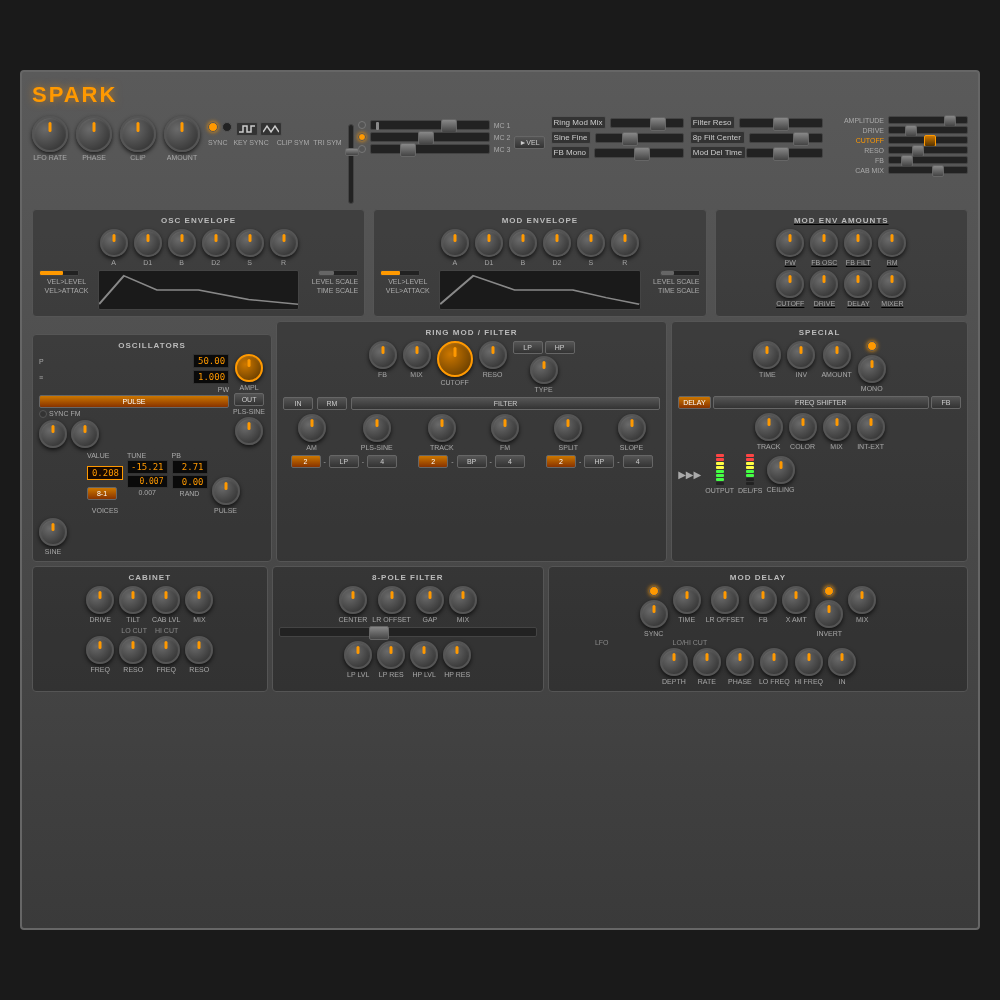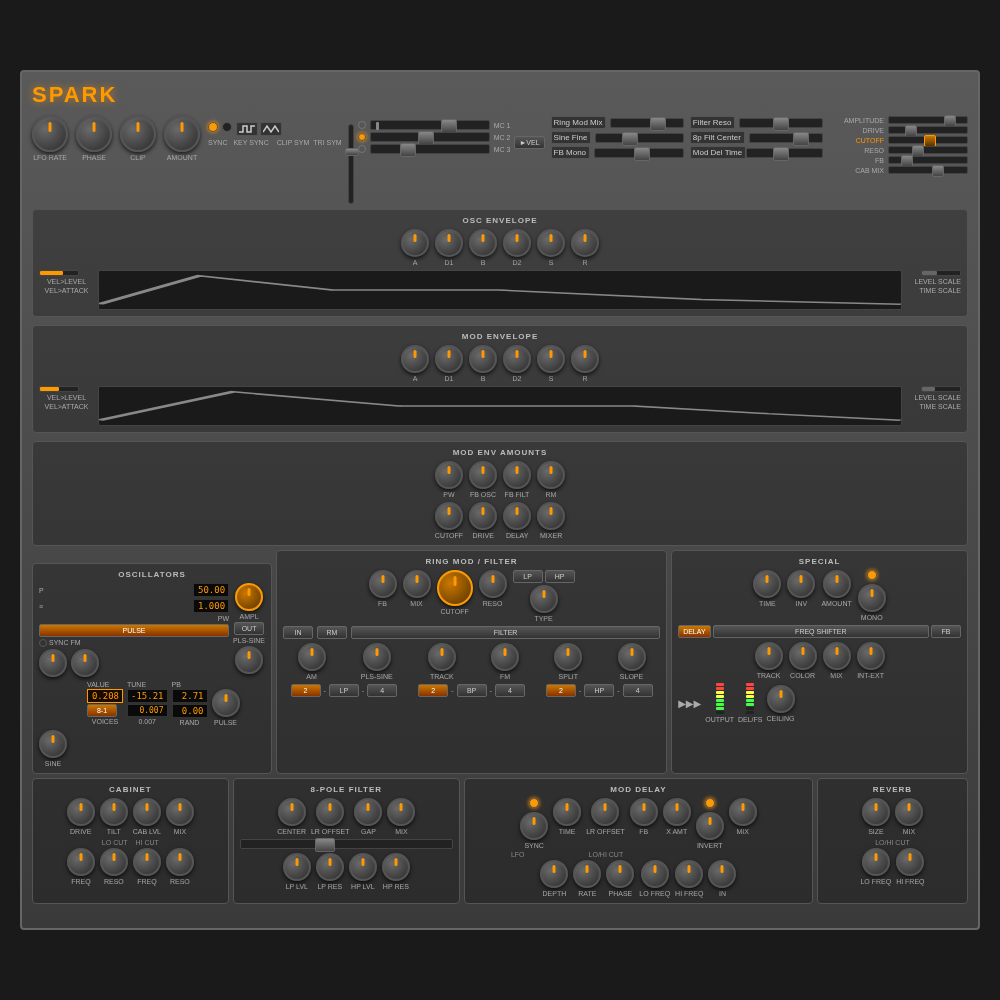--- a/index.html
+++ b/index.html
@@ -377,21 +377,21 @@
       </div>
       <div style="display:flex; gap:4px; align-items:center;">
         <span style="font-size:7px;color:#aaa;width:55px;text-align:right;">CAB MIX</span>
         <div style="width:80px; height:8px; background:#222; border:1px solid #444; border-radius:2px; position:relative;">
           <div style="position:absolute; left:55%; top:-2px; width:12px; height:12px; background:linear-gradient(180deg,#888,#444); border:1px solid #666; border-radius:2px;"></div>
         </div>
       </div>
     </div>
   </div>
 
-  <div style="display:flex; gap:8px; margin-bottom:4px;flex-direction:column;">
+  <div style="display:flex; gap:8px; margin-bottom:4px;">
 
     <div class="panel" style="flex:2;">
       <div class="sec-hdr">OSC ENVELOPE</div>
       <div style="display:flex; gap:6px; justify-content:center; margin-bottom:4px;">
         <div class="knob-col">
             <div class="knob knob-sm"></div>
             <div class="small-label">A</div>
           </div>
         <div class="knob-col">
             <div class="knob knob-sm"></div>
@@ -486,21 +486,21 @@
         <div style="display:flex; flex-direction:column; gap:2px; width:55px; align-items:flex-end;">
           <div style="width:40px; height:6px; background:#222; border:1px solid #444; border-radius:1px;">
             <div style="width:35%; height:100%; background:#666; border-radius:1px;"></div>
           </div>
           <div class="small-label">LEVEL SCALE</div>
           <div class="small-label">TIME SCALE</div>
         </div>
       </div>
     </div>
 
-    <div class="panel" style="flex:1.5;">
+    <div class="panel" style="flex:1.5;text-decoration:underline;">
       <div class="sec-hdr">MOD ENV AMOUNTS</div>
       <div style="display:flex; gap:6px; justify-content:center; flex-wrap:wrap;">
         <div class="knob-col">
             <div class="knob knob-sm"></div>
             <div class="small-label">PW</div>
           </div>
         <div class="knob-col">
             <div class="knob knob-sm"></div>
             <div class="small-label">FB OSC</div>
           </div>
@@ -575,21 +575,21 @@
           </div>
           <div class="toggle-btn">OUT</div>
           <div class="small-label">PLS-SINE</div>
           <div class="knob-col">
             <div class="knob knob-sm"></div>
           </div>
         </div>
       </div>
 
       <div style="display:flex; gap:4px; margin-top:4px; flex-wrap:wrap;">
-        <div style="display:flex; flex-direction:column; gap:1px;padding-left:48px;">
+        <div style="display:flex; flex-direction:column; gap:7px;padding-left:48px;">
           <div style="font-size:7px; color:#aaa;">VALUE</div>
           <div class="num-display" style="background:#1a0a00; color:#ff9900; border-color:#ff9900;">0.208</div>
           <div style="display:flex; gap:2px;">
             <div class="toggle-btn active" style="font-size:7px;">8-1</div>
           </div>
           <div class="small-label">VOICES</div>
         </div>
         <div style="display:flex; flex-direction:column; gap:1px;">
           <div style="font-size:7px; color:#aaa;">TUNE</div>
           <div class="num-display">-15.21</div>
@@ -943,38 +943,14 @@
             <div class="knob knob-sm"></div>
             <div class="small-label">HI FREQ</div>
           </div>
         <div class="knob-col">
             <div class="knob knob-sm"></div>
             <div class="small-label">IN</div>
           </div>
       </div>
     </div>
 
-    <div class="panel" style="flex:0.9;">
-      <div class="sec-hdr">REVERB</div>
-      <div style="display:flex; gap:5px; justify-content:center; margin-bottom:4px;">
-        <div class="knob-col">
-            <div class="knob knob-sm"></div>
-            <div class="small-label">SIZE</div>
-          </div>
-        <div class="knob-col">
-            <div class="knob knob-sm"></div>
-            <div class="small-label">MIX</div>
-          </div>
-      </div>
-      <div style="font-size:7px; color:#888; text-align:center; margin-bottom:2px;">LO/HI CUT</div>
-      <div style="display:flex; gap:5px; justify-content:center;">
-        <div class="knob-col">
-            <div class="knob knob-sm"></div>
-            <div class="small-label">LO FREQ</div>
-          </div>
-        <div class="knob-col">
-            <div class="knob knob-sm"></div>
-            <div class="small-label">HI FREQ</div>
-          </div>
-      </div>
-    </div>
   </div>
 </div>
 
 </body></html>

